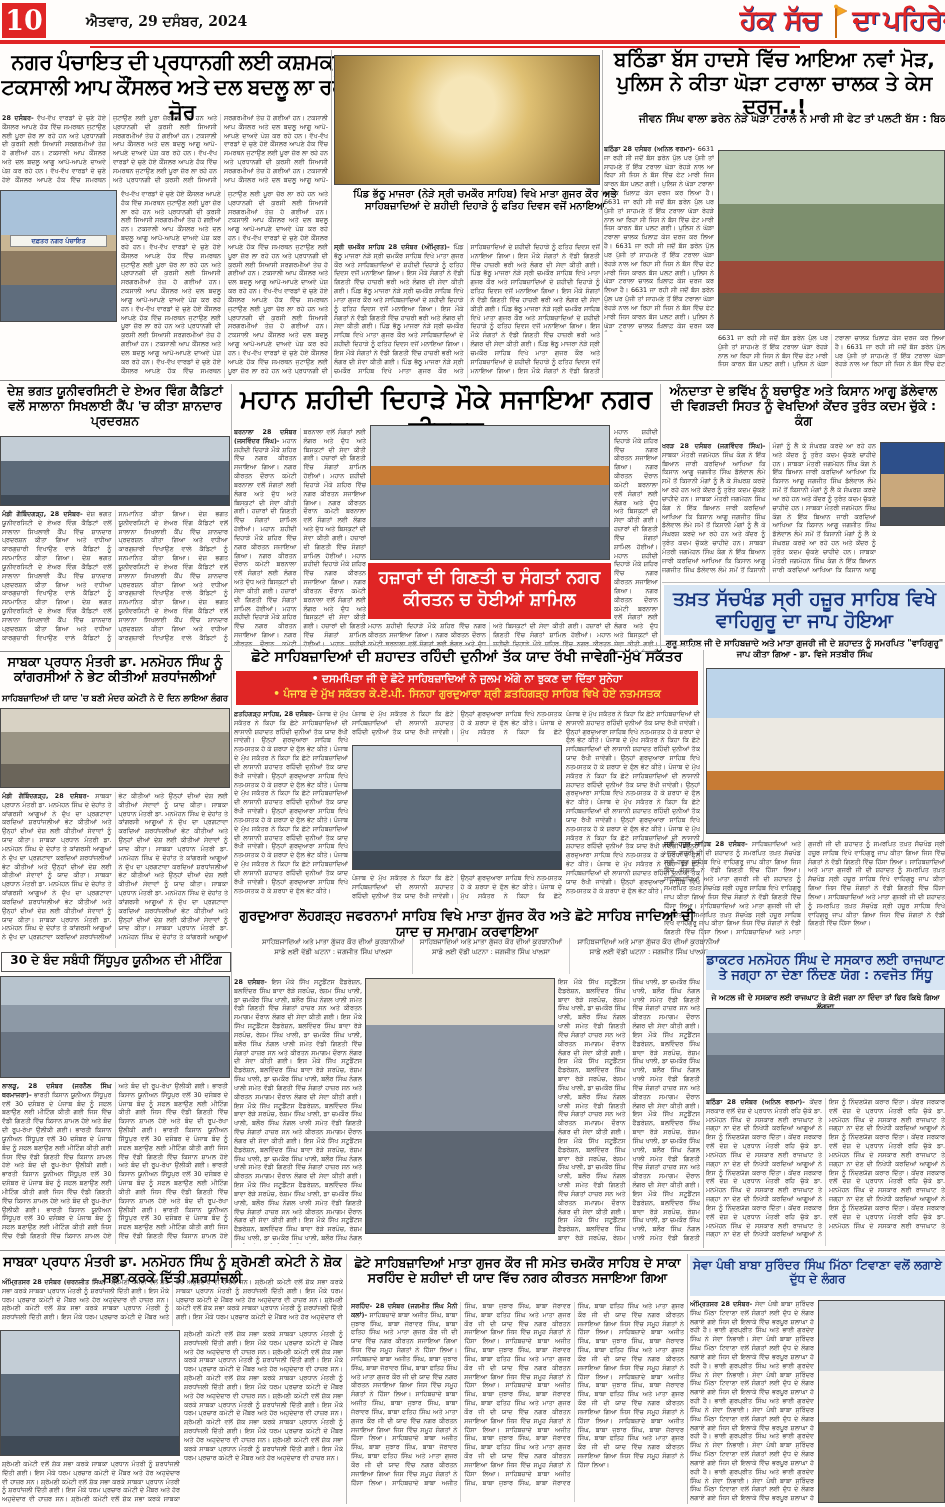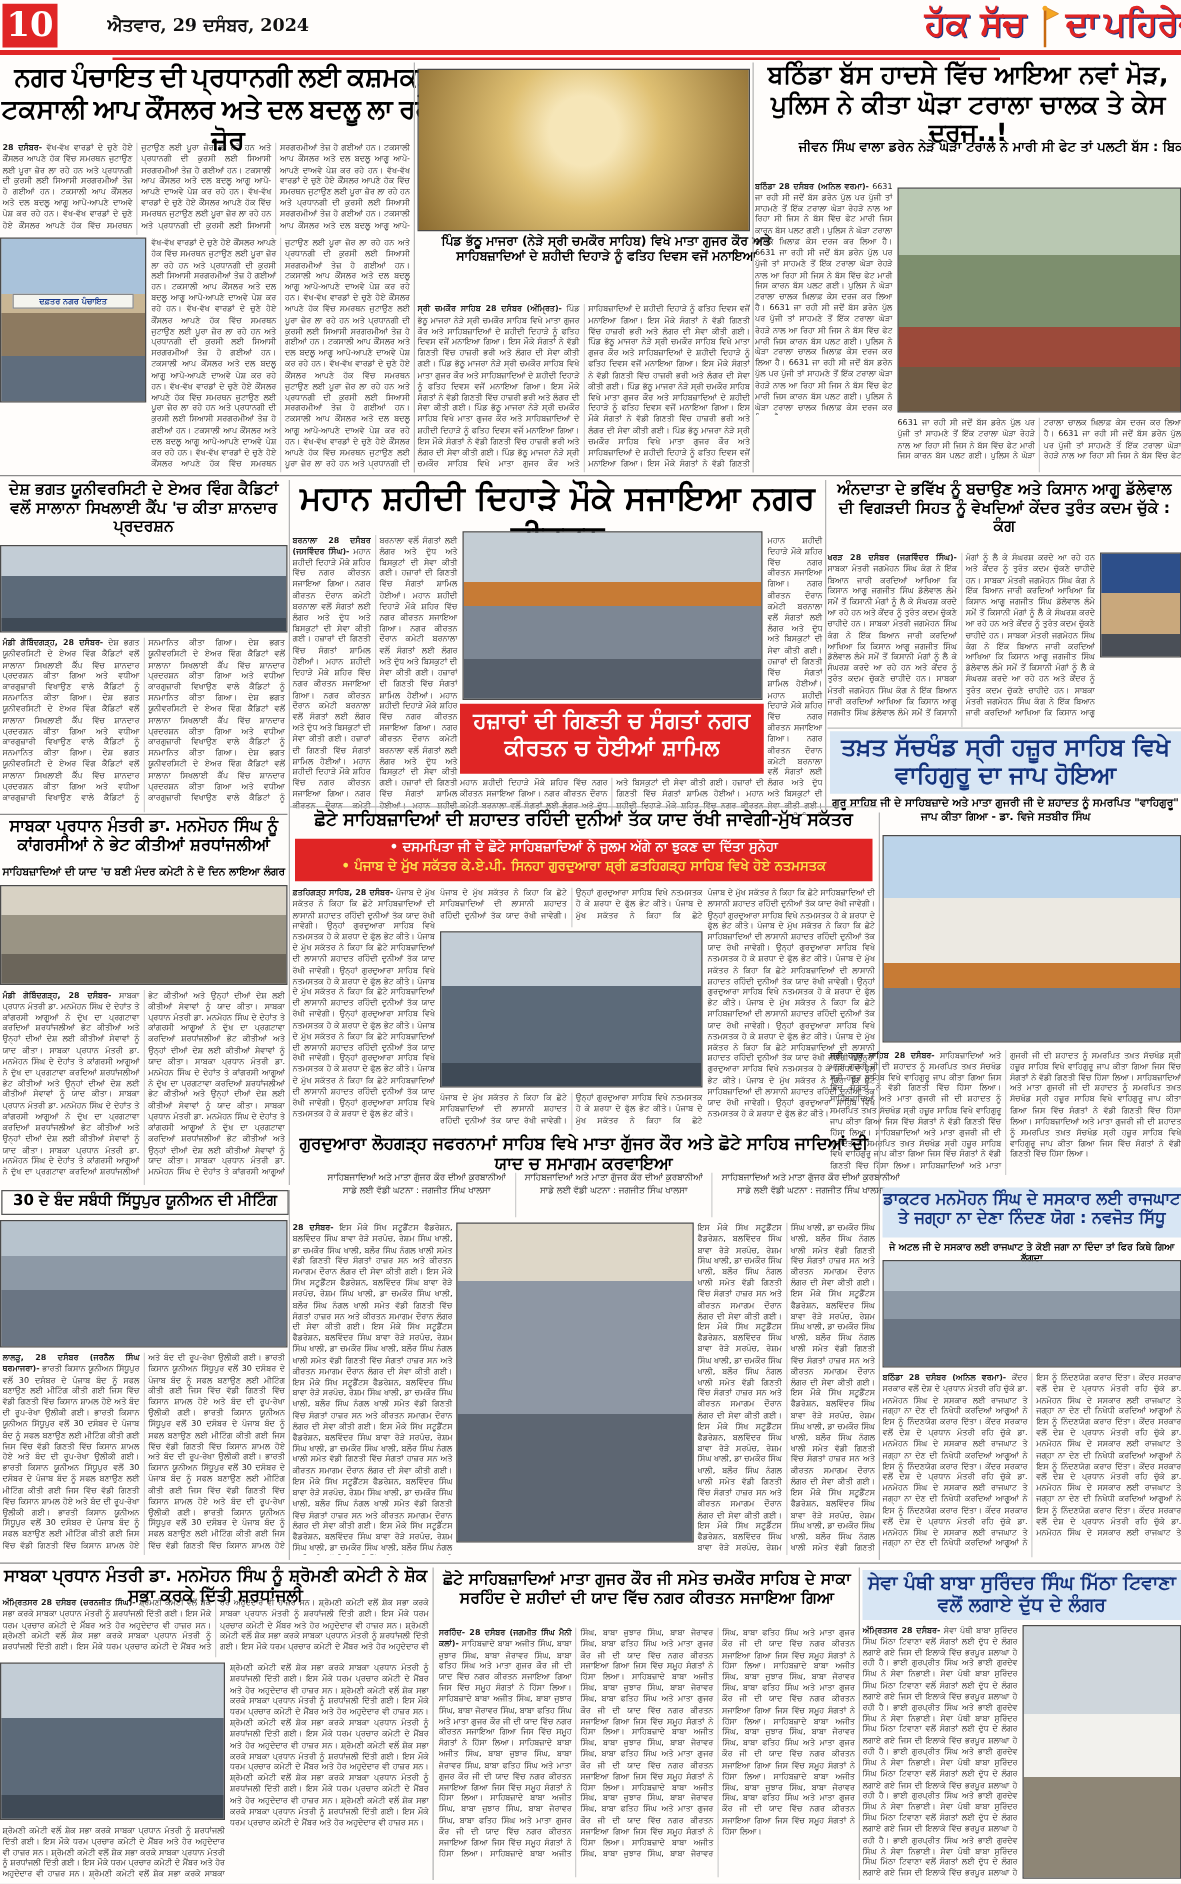--- a/index.html
+++ b/index.html
@@ -210,21 +210,21 @@
   <div class="abs bt" style="left:2px;top:1460px;width:178px;height:44px;">
     <span>ਸ਼੍ਰੋਮਣੀ ਕਮੇਟੀ ਵਲੋਂ ਸ਼ੋਕ ਸਭਾ ਕਰਕੇ ਸਾਬਕਾ ਪ੍ਰਧਾਨ ਮੰਤਰੀ ਨੂੰ ਸ਼ਰਧਾਂਜਲੀ ਦਿੱਤੀ ਗਈ। ਇਸ ਮੌਕੇ ਧਰਮ ਪ੍ਰਚਾਰ ਕਮੇਟੀ ਦੇ ਮੈਂਬਰ ਅਤੇ ਹੋਰ ਅਹੁਦੇਦਾਰ ਵੀ ਹਾਜ਼ਰ ਸਨ। ਸ਼੍ਰੋਮਣੀ ਕਮੇਟੀ ਵਲੋਂ ਸ਼ੋਕ ਸਭਾ ਕਰਕੇ ਸਾਬਕਾ ਪ੍ਰਧਾਨ ਮੰਤਰੀ ਨੂੰ ਸ਼ਰਧਾਂਜਲੀ ਦਿੱਤੀ ਗਈ। ਇਸ ਮੌਕੇ ਧਰਮ ਪ੍ਰਚਾਰ ਕਮੇਟੀ ਦੇ ਮੈਂਬਰ ਅਤੇ ਹੋਰ ਅਹੁਦੇਦਾਰ ਵੀ ਹਾਜ਼ਰ ਸਨ। ਸ਼੍ਰੋਮਣੀ ਕਮੇਟੀ ਵਲੋਂ ਸ਼ੋਕ ਸਭਾ ਕਰਕੇ ਸਾਬਕਾ ਪ੍ਰਧਾਨ ਮੰਤਰੀ ਨੂੰ ਸ਼ਰਧਾਂਜਲੀ ਦਿੱਤੀ ਗਈ। ਇਸ ਮੌਕੇ ਧਰਮ ਪ੍ਰਚਾਰ ਕਮੇਟੀ ਦੇ ਮੈਂਬਰ ਅਤੇ ਹੋਰ ਅਹੁਦੇਦਾਰ ਵੀ ਹਾਜ਼ਰ ਸਨ।</span>
   </div>
 
   <div class="abs hl" style="left:349px;top:1256px;width:337px;height:42px;font-size:12.5px;">ਛੋਟੇ ਸਾਹਿਬਜ਼ਾਦਿਆਂ ਮਾਤਾ ਗੁਜਰ ਕੌਰ ਜੀ ਸਮੇਤ ਚਮਕੌਰ ਸਾਹਿਬ ਦੇ ਸਾਕਾ ਸਰਹਿੰਦ ਦੇ ਸ਼ਹੀਦਾਂ ਦੀ ਯਾਦ ਵਿੱਚ ਨਗਰ ਕੀਰਤਨ ਸਜਾਇਆ ਗਿਆ</div>
   <div class="abs bt cols3" style="left:351px;top:1302px;width:333px;height:200px;">
     <b class="dateline">ਸਰਹਿੰਦ- 28 ਦਸੰਬਰ (ਜਗਮੀਤ ਸਿੰਘ ਮੈਨੀ ਕਲਾਂ)-</b>
     <span>ਸਾਹਿਬਜ਼ਾਦੇ ਬਾਬਾ ਅਜੀਤ ਸਿੰਘ, ਬਾਬਾ ਜੁਝਾਰ ਸਿੰਘ, ਬਾਬਾ ਜੋਰਾਵਰ ਸਿੰਘ, ਬਾਬਾ ਫਤਿਹ ਸਿੰਘ ਅਤੇ ਮਾਤਾ ਗੁਜਰ ਕੌਰ ਜੀ ਦੀ ਯਾਦ ਵਿੱਚ ਨਗਰ ਕੀਰਤਨ ਸਜਾਇਆ ਗਿਆ ਜਿਸ ਵਿੱਚ ਸਮੂਹ ਸੰਗਤਾਂ ਨੇ ਹਿੱਸਾ ਲਿਆ। ਸਾਹਿਬਜ਼ਾਦੇ ਬਾਬਾ ਅਜੀਤ ਸਿੰਘ, ਬਾਬਾ ਜੁਝਾਰ ਸਿੰਘ, ਬਾਬਾ ਜੋਰਾਵਰ ਸਿੰਘ, ਬਾਬਾ ਫਤਿਹ ਸਿੰਘ ਅਤੇ ਮਾਤਾ ਗੁਜਰ ਕੌਰ ਜੀ ਦੀ ਯਾਦ ਵਿੱਚ ਨਗਰ ਕੀਰਤਨ ਸਜਾਇਆ ਗਿਆ ਜਿਸ ਵਿੱਚ ਸਮੂਹ ਸੰਗਤਾਂ ਨੇ ਹਿੱਸਾ ਲਿਆ। ਸਾਹਿਬਜ਼ਾਦੇ ਬਾਬਾ ਅਜੀਤ ਸਿੰਘ, ਬਾਬਾ ਜੁਝਾਰ ਸਿੰਘ, ਬਾਬਾ ਜੋਰਾਵਰ ਸਿੰਘ, ਬਾਬਾ ਫਤਿਹ ਸਿੰਘ ਅਤੇ ਮਾਤਾ ਗੁਜਰ ਕੌਰ ਜੀ ਦੀ ਯਾਦ ਵਿੱਚ ਨਗਰ ਕੀਰਤਨ ਸਜਾਇਆ ਗਿਆ ਜਿਸ ਵਿੱਚ ਸਮੂਹ ਸੰਗਤਾਂ ਨੇ ਹਿੱਸਾ ਲਿਆ। ਸਾਹਿਬਜ਼ਾਦੇ ਬਾਬਾ ਅਜੀਤ ਸਿੰਘ, ਬਾਬਾ ਜੁਝਾਰ ਸਿੰਘ, ਬਾਬਾ ਜੋਰਾਵਰ ਸਿੰਘ, ਬਾਬਾ ਫਤਿਹ ਸਿੰਘ ਅਤੇ ਮਾਤਾ ਗੁਜਰ ਕੌਰ ਜੀ ਦੀ ਯਾਦ ਵਿੱਚ ਨਗਰ ਕੀਰਤਨ ਸਜਾਇਆ ਗਿਆ ਜਿਸ ਵਿੱਚ ਸਮੂਹ ਸੰਗਤਾਂ ਨੇ ਹਿੱਸਾ ਲਿਆ। ਸਾਹਿਬਜ਼ਾਦੇ ਬਾਬਾ ਅਜੀਤ ਸਿੰਘ, ਬਾਬਾ ਜੁਝਾਰ ਸਿੰਘ, ਬਾਬਾ ਜੋਰਾਵਰ ਸਿੰਘ, ਬਾਬਾ ਫਤਿਹ ਸਿੰਘ ਅਤੇ ਮਾਤਾ ਗੁਜਰ ਕੌਰ ਜੀ ਦੀ ਯਾਦ ਵਿੱਚ ਨਗਰ ਕੀਰਤਨ ਸਜਾਇਆ ਗਿਆ ਜਿਸ ਵਿੱਚ ਸਮੂਹ ਸੰਗਤਾਂ ਨੇ ਹਿੱਸਾ ਲਿਆ। ਸਾਹਿਬਜ਼ਾਦੇ ਬਾਬਾ ਅਜੀਤ ਸਿੰਘ, ਬਾਬਾ ਜੁਝਾਰ ਸਿੰਘ, ਬਾਬਾ ਜੋਰਾਵਰ ਸਿੰਘ, ਬਾਬਾ ਫਤਿਹ ਸਿੰਘ ਅਤੇ ਮਾਤਾ ਗੁਜਰ ਕੌਰ ਜੀ ਦੀ ਯਾਦ ਵਿੱਚ ਨਗਰ ਕੀਰਤਨ ਸਜਾਇਆ ਗਿਆ ਜਿਸ ਵਿੱਚ ਸਮੂਹ ਸੰਗਤਾਂ ਨੇ ਹਿੱਸਾ ਲਿਆ। ਸਾਹਿਬਜ਼ਾਦੇ ਬਾਬਾ ਅਜੀਤ ਸਿੰਘ, ਬਾਬਾ ਜੁਝਾਰ ਸਿੰਘ, ਬਾਬਾ ਜੋਰਾਵਰ ਸਿੰਘ, ਬਾਬਾ ਫਤਿਹ ਸਿੰਘ ਅਤੇ ਮਾਤਾ ਗੁਜਰ ਕੌਰ ਜੀ ਦੀ ਯਾਦ ਵਿੱਚ ਨਗਰ ਕੀਰਤਨ ਸਜਾਇਆ ਗਿਆ ਜਿਸ ਵਿੱਚ ਸਮੂਹ ਸੰਗਤਾਂ ਨੇ ਹਿੱਸਾ ਲਿਆ। ਸਾਹਿਬਜ਼ਾਦੇ ਬਾਬਾ ਅਜੀਤ ਸਿੰਘ, ਬਾਬਾ ਜੁਝਾਰ ਸਿੰਘ, ਬਾਬਾ ਜੋਰਾਵਰ ਸਿੰਘ, ਬਾਬਾ ਫਤਿਹ ਸਿੰਘ ਅਤੇ ਮਾਤਾ ਗੁਜਰ ਕੌਰ ਜੀ ਦੀ ਯਾਦ ਵਿੱਚ ਨਗਰ ਕੀਰਤਨ ਸਜਾਇਆ ਗਿਆ ਜਿਸ ਵਿੱਚ ਸਮੂਹ ਸੰਗਤਾਂ ਨੇ ਹਿੱਸਾ ਲਿਆ। ਸਾਹਿਬਜ਼ਾਦੇ ਬਾਬਾ ਅਜੀਤ ਸਿੰਘ, ਬਾਬਾ ਜੁਝਾਰ ਸਿੰਘ, ਬਾਬਾ ਜੋਰਾਵਰ ਸਿੰਘ, ਬਾਬਾ ਫਤਿਹ ਸਿੰਘ ਅਤੇ ਮਾਤਾ ਗੁਜਰ ਕੌਰ ਜੀ ਦੀ ਯਾਦ ਵਿੱਚ ਨਗਰ ਕੀਰਤਨ ਸਜਾਇਆ ਗਿਆ ਜਿਸ ਵਿੱਚ ਸਮੂਹ ਸੰਗਤਾਂ ਨੇ ਹਿੱਸਾ ਲਿਆ। ਸਾਹਿਬਜ਼ਾਦੇ ਬਾਬਾ ਅਜੀਤ ਸਿੰਘ, ਬਾਬਾ ਜੁਝਾਰ ਸਿੰਘ, ਬਾਬਾ ਜੋਰਾਵਰ ਸਿੰਘ, ਬਾਬਾ ਫਤਿਹ ਸਿੰਘ ਅਤੇ ਮਾਤਾ ਗੁਜਰ ਕੌਰ ਜੀ ਦੀ ਯਾਦ ਵਿੱਚ ਨਗਰ ਕੀਰਤਨ ਸਜਾਇਆ ਗਿਆ ਜਿਸ ਵਿੱਚ ਸਮੂਹ ਸੰਗਤਾਂ ਨੇ ਹਿੱਸਾ ਲਿਆ। ਸਾਹਿਬਜ਼ਾਦੇ ਬਾਬਾ ਅਜੀਤ ਸਿੰਘ, ਬਾਬਾ ਜੁਝਾਰ ਸਿੰਘ, ਬਾਬਾ ਜੋਰਾਵਰ ਸਿੰਘ, ਬਾਬਾ ਫਤਿਹ ਸਿੰਘ ਅਤੇ ਮਾਤਾ ਗੁਜਰ ਕੌਰ ਜੀ ਦੀ ਯਾਦ ਵਿੱਚ ਨਗਰ ਕੀਰਤਨ ਸਜਾਇਆ ਗਿਆ ਜਿਸ ਵਿੱਚ ਸਮੂਹ ਸੰਗਤਾਂ ਨੇ ਹਿੱਸਾ ਲਿਆ। ਸਾਹਿਬਜ਼ਾਦੇ ਬਾਬਾ ਅਜੀਤ ਸਿੰਘ, ਬਾਬਾ ਜੁਝਾਰ ਸਿੰਘ, ਬਾਬਾ ਜੋਰਾਵਰ ਸਿੰਘ, ਬਾਬਾ ਫਤਿਹ ਸਿੰਘ ਅਤੇ ਮਾਤਾ ਗੁਜਰ ਕੌਰ ਜੀ ਦੀ ਯਾਦ ਵਿੱਚ ਨਗਰ ਕੀਰਤਨ ਸਜਾਇਆ ਗਿਆ ਜਿਸ ਵਿੱਚ ਸਮੂਹ ਸੰਗਤਾਂ ਨੇ ਹਿੱਸਾ ਲਿਆ।</span>
   </div>
 
-  <div class="abs hl hl-blue" style="left:690px;top:1256px;width:255px;height:40px;font-size:15px;padding-top:2px;">ਸੇਵਾ ਪੰਥੀ ਬਾਬਾ ਸੁਰਿੰਦਰ ਸਿੰਘ ਮਿੱਠਾ ਟਿਵਾਣਾ ਵਲੋਂ ਲਗਾਏ ਦੁੱਧ ਦੇ ਲੰਗਰ</div>
+  <div class="abs hl hl-blue" style="left:690px;top:1256px;width:255px;height:40px;font-size:12px;padding-top:2px;">ਸੇਵਾ ਪੰਥੀ ਬਾਬਾ ਸੁਰਿੰਦਰ ਸਿੰਘ ਮਿੱਠਾ ਟਿਵਾਣਾ ਵਲੋਂ ਲਗਾਏ ਦੁੱਧ ਦੇ ਲੰਗਰ</div>
   <div class="abs bt" style="left:690px;top:1300px;width:124px;height:203px;">
     <b class="dateline">ਅੰਮ੍ਰਿਤਸਰ 28 ਦਸੰਬਰ-</b>
     <span>ਸੇਵਾ ਪੰਥੀ ਬਾਬਾ ਸੁਰਿੰਦਰ ਸਿੰਘ ਮਿੱਠਾ ਟਿਵਾਣਾ ਵਲੋਂ ਸੰਗਤਾਂ ਲਈ ਦੁੱਧ ਦੇ ਲੰਗਰ ਲਗਾਏ ਗਏ ਜਿਸ ਦੀ ਇਲਾਕੇ ਵਿੱਚ ਭਰਪੂਰ ਸ਼ਲਾਘਾ ਹੋ ਰਹੀ ਹੈ। ਭਾਈ ਗੁਰਪ੍ਰੀਤ ਸਿੰਘ ਅਤੇ ਭਾਈ ਗੁਰਦੇਵ ਸਿੰਘ ਨੇ ਸੇਵਾ ਨਿਭਾਈ। ਸੇਵਾ ਪੰਥੀ ਬਾਬਾ ਸੁਰਿੰਦਰ ਸਿੰਘ ਮਿੱਠਾ ਟਿਵਾਣਾ ਵਲੋਂ ਸੰਗਤਾਂ ਲਈ ਦੁੱਧ ਦੇ ਲੰਗਰ ਲਗਾਏ ਗਏ ਜਿਸ ਦੀ ਇਲਾਕੇ ਵਿੱਚ ਭਰਪੂਰ ਸ਼ਲਾਘਾ ਹੋ ਰਹੀ ਹੈ। ਭਾਈ ਗੁਰਪ੍ਰੀਤ ਸਿੰਘ ਅਤੇ ਭਾਈ ਗੁਰਦੇਵ ਸਿੰਘ ਨੇ ਸੇਵਾ ਨਿਭਾਈ। ਸੇਵਾ ਪੰਥੀ ਬਾਬਾ ਸੁਰਿੰਦਰ ਸਿੰਘ ਮਿੱਠਾ ਟਿਵਾਣਾ ਵਲੋਂ ਸੰਗਤਾਂ ਲਈ ਦੁੱਧ ਦੇ ਲੰਗਰ ਲਗਾਏ ਗਏ ਜਿਸ ਦੀ ਇਲਾਕੇ ਵਿੱਚ ਭਰਪੂਰ ਸ਼ਲਾਘਾ ਹੋ ਰਹੀ ਹੈ। ਭਾਈ ਗੁਰਪ੍ਰੀਤ ਸਿੰਘ ਅਤੇ ਭਾਈ ਗੁਰਦੇਵ ਸਿੰਘ ਨੇ ਸੇਵਾ ਨਿਭਾਈ। ਸੇਵਾ ਪੰਥੀ ਬਾਬਾ ਸੁਰਿੰਦਰ ਸਿੰਘ ਮਿੱਠਾ ਟਿਵਾਣਾ ਵਲੋਂ ਸੰਗਤਾਂ ਲਈ ਦੁੱਧ ਦੇ ਲੰਗਰ ਲਗਾਏ ਗਏ ਜਿਸ ਦੀ ਇਲਾਕੇ ਵਿੱਚ ਭਰਪੂਰ ਸ਼ਲਾਘਾ ਹੋ ਰਹੀ ਹੈ। ਭਾਈ ਗੁਰਪ੍ਰੀਤ ਸਿੰਘ ਅਤੇ ਭਾਈ ਗੁਰਦੇਵ ਸਿੰਘ ਨੇ ਸੇਵਾ ਨਿਭਾਈ। ਸੇਵਾ ਪੰਥੀ ਬਾਬਾ ਸੁਰਿੰਦਰ ਸਿੰਘ ਮਿੱਠਾ ਟਿਵਾਣਾ ਵਲੋਂ ਸੰਗਤਾਂ ਲਈ ਦੁੱਧ ਦੇ ਲੰਗਰ ਲਗਾਏ ਗਏ ਜਿਸ ਦੀ ਇਲਾਕੇ ਵਿੱਚ ਭਰਪੂਰ ਸ਼ਲਾਘਾ ਹੋ ਰਹੀ ਹੈ। ਭਾਈ ਗੁਰਪ੍ਰੀਤ ਸਿੰਘ ਅਤੇ ਭਾਈ ਗੁਰਦੇਵ ਸਿੰਘ ਨੇ ਸੇਵਾ ਨਿਭਾਈ। ਸੇਵਾ ਪੰਥੀ ਬਾਬਾ ਸੁਰਿੰਦਰ ਸਿੰਘ ਮਿੱਠਾ ਟਿਵਾਣਾ ਵਲੋਂ ਸੰਗਤਾਂ ਲਈ ਦੁੱਧ ਦੇ ਲੰਗਰ ਲਗਾਏ ਗਏ ਜਿਸ ਦੀ ਇਲਾਕੇ ਵਿੱਚ ਭਰਪੂਰ ਸ਼ਲਾਘਾ ਹੋ ਰਹੀ ਹੈ। ਭਾਈ ਗੁਰਪ੍ਰੀਤ ਸਿੰਘ ਅਤੇ ਭਾਈ ਗੁਰਦੇਵ ਸਿੰਘ ਨੇ ਸੇਵਾ ਨਿਭਾਈ। ਸੇਵਾ ਪੰਥੀ ਬਾਬਾ ਸੁਰਿੰਦਰ ਸਿੰਘ ਮਿੱਠਾ ਟਿਵਾਣਾ ਵਲੋਂ ਸੰਗਤਾਂ ਲਈ ਦੁੱਧ ਦੇ ਲੰਗਰ ਲਗਾਏ ਗਏ ਜਿਸ ਦੀ ਇਲਾਕੇ ਵਿੱਚ ਭਰਪੂਰ ਸ਼ਲਾਘਾ ਹੋ ਰਹੀ ਹੈ। ਭਾਈ ਗੁਰਪ੍ਰੀਤ ਸਿੰਘ ਅਤੇ ਭਾਈ ਗੁਰਦੇਵ ਸਿੰਘ ਨੇ ਸੇਵਾ ਨਿਭਾਈ।</span>
   </div>
   <div class="abs ph ph-milk" style="left:818px;top:1300px;width:127px;height:203px;"></div>
 
   <div class="vrule" style="left:346px;top:1254px;height:250px;"></div>
   <div class="vrule" style="left:687px;top:1254px;height:250px;"></div>
 
 </div>

